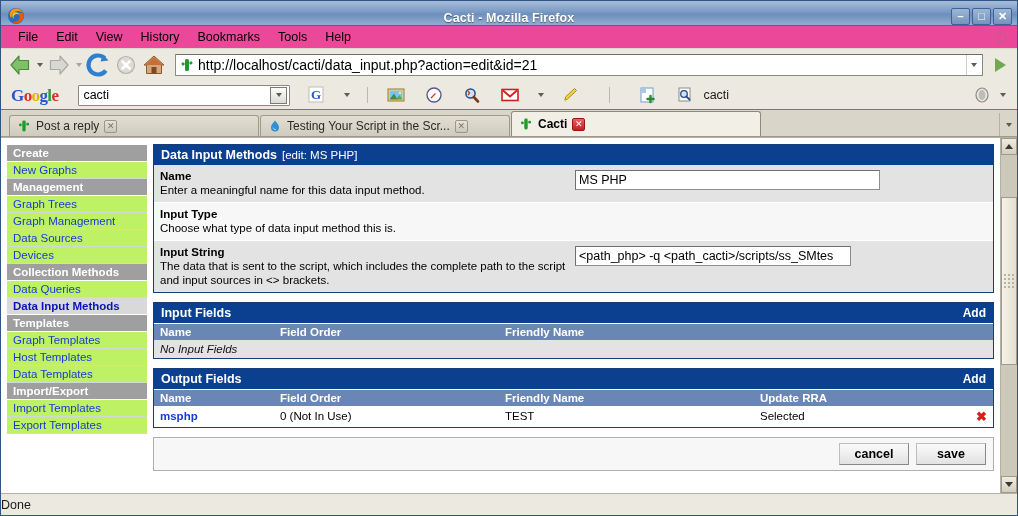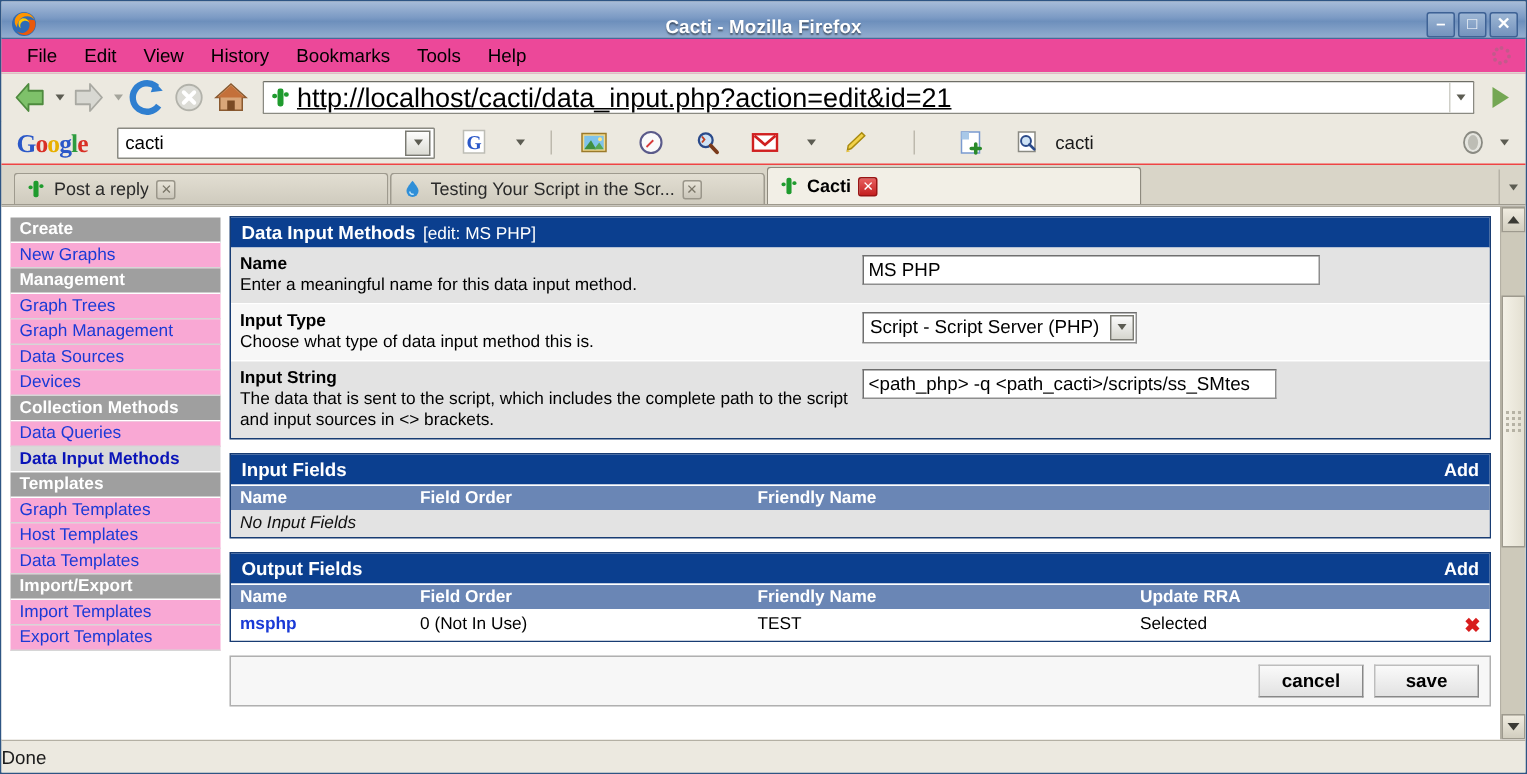--- a/index.html
+++ b/index.html
@@ -91,22 +91,22 @@
     flex: 1 1 auto; height: 22px; margin: 0 4px 0 6px;
     background: #ffffff;
     border: 1px solid #8a8a82;
     border-top-color: #6e6e66;
     display: flex; align-items: center;
     padding: 0 1px 0 2px;
     border-radius: 1px;
   }
   #urlbar .site-ico { width: 16px; flex: 0 0 16px; height: 16px; position: relative; margin: 0 3px 0 1px;}
   #urlbar .url-text {
-    flex: 1 1 auto; font-size: 18px; color: #000;
-    white-space: nowrap; overflow: hidden; text-decoration: underline;
+    flex: 1 1 auto; font-size: 14px; color: #000;
+    white-space: nowrap; overflow: hidden;
   }
   #urlbar .url-drop {
     width: 15px; flex: 0 0 15px; height: 20px;
     border-left: 1px solid #cfcfc8;
     display: flex; align-items: center; justify-content: center;
   }
   .go-btn {
     width: 22px; height: 22px; flex: 0 0 22px;
     display: flex; align-items: center; justify-content: center;
   }
@@ -208,21 +208,21 @@
   .nav-head {
     background: #9f9f9f; color: #ffffff;
     font-weight: bold; font-size: 11.5px;
     padding: 2px 6px; margin-bottom: 0;
     border-bottom: 1px solid #ffffff;
   }
   .nav-link {
     color: #1a3ad6; font-size: 11.5px;
     padding: 2px 6px;
     border-bottom: 1px solid #d6d6d6;
-    background: #f9a8d4;
+    background: #bef264;
   }
   .nav-link.sel {
     background: #d9d9d9; color: #0a14b8;
     font-weight: bold; border-bottom: 1px solid #ffffff;
   }
 
   
   #main { flex: 1 1 auto; min-width: 0; padding-right: 2px; }
   .panel { border: 1px solid #183c73; margin-bottom: 9px; background: #fff; }
   .panel-head {
@@ -615,28 +615,20 @@
             <div class="fctl">
               <div class="txtin name">MS PHP</div>
             </div>
           </div>
 
           <div class="frow b">
             <div class="fdesc">
               <div class="t">Input Type</div>
               <div class="d">Choose what type of data input method this is.</div>
             </div>
-            <div class="fctl">
-              <div class="selin">
-                <span>Script - Script Server (PHP)</span>
-                <span class="arrow">
-                    <span class="caret-dn"></span>
-                  </span>
-              </div>
-            </div>
           </div>
 
           <div class="frow a" style="border-bottom:none;">
             <div class="fdesc">
               <div class="t">Input String</div>
               <div class="d">The data that is sent to the script, which includes the complete path to the script and input sources in &lt;&gt; brackets.</div>
             </div>
             <div class="fctl">
               <div class="txtin str">&lt;path_php&gt; -q &lt;path_cacti&gt;/scripts/ss_SMtes</div>
             </div>

